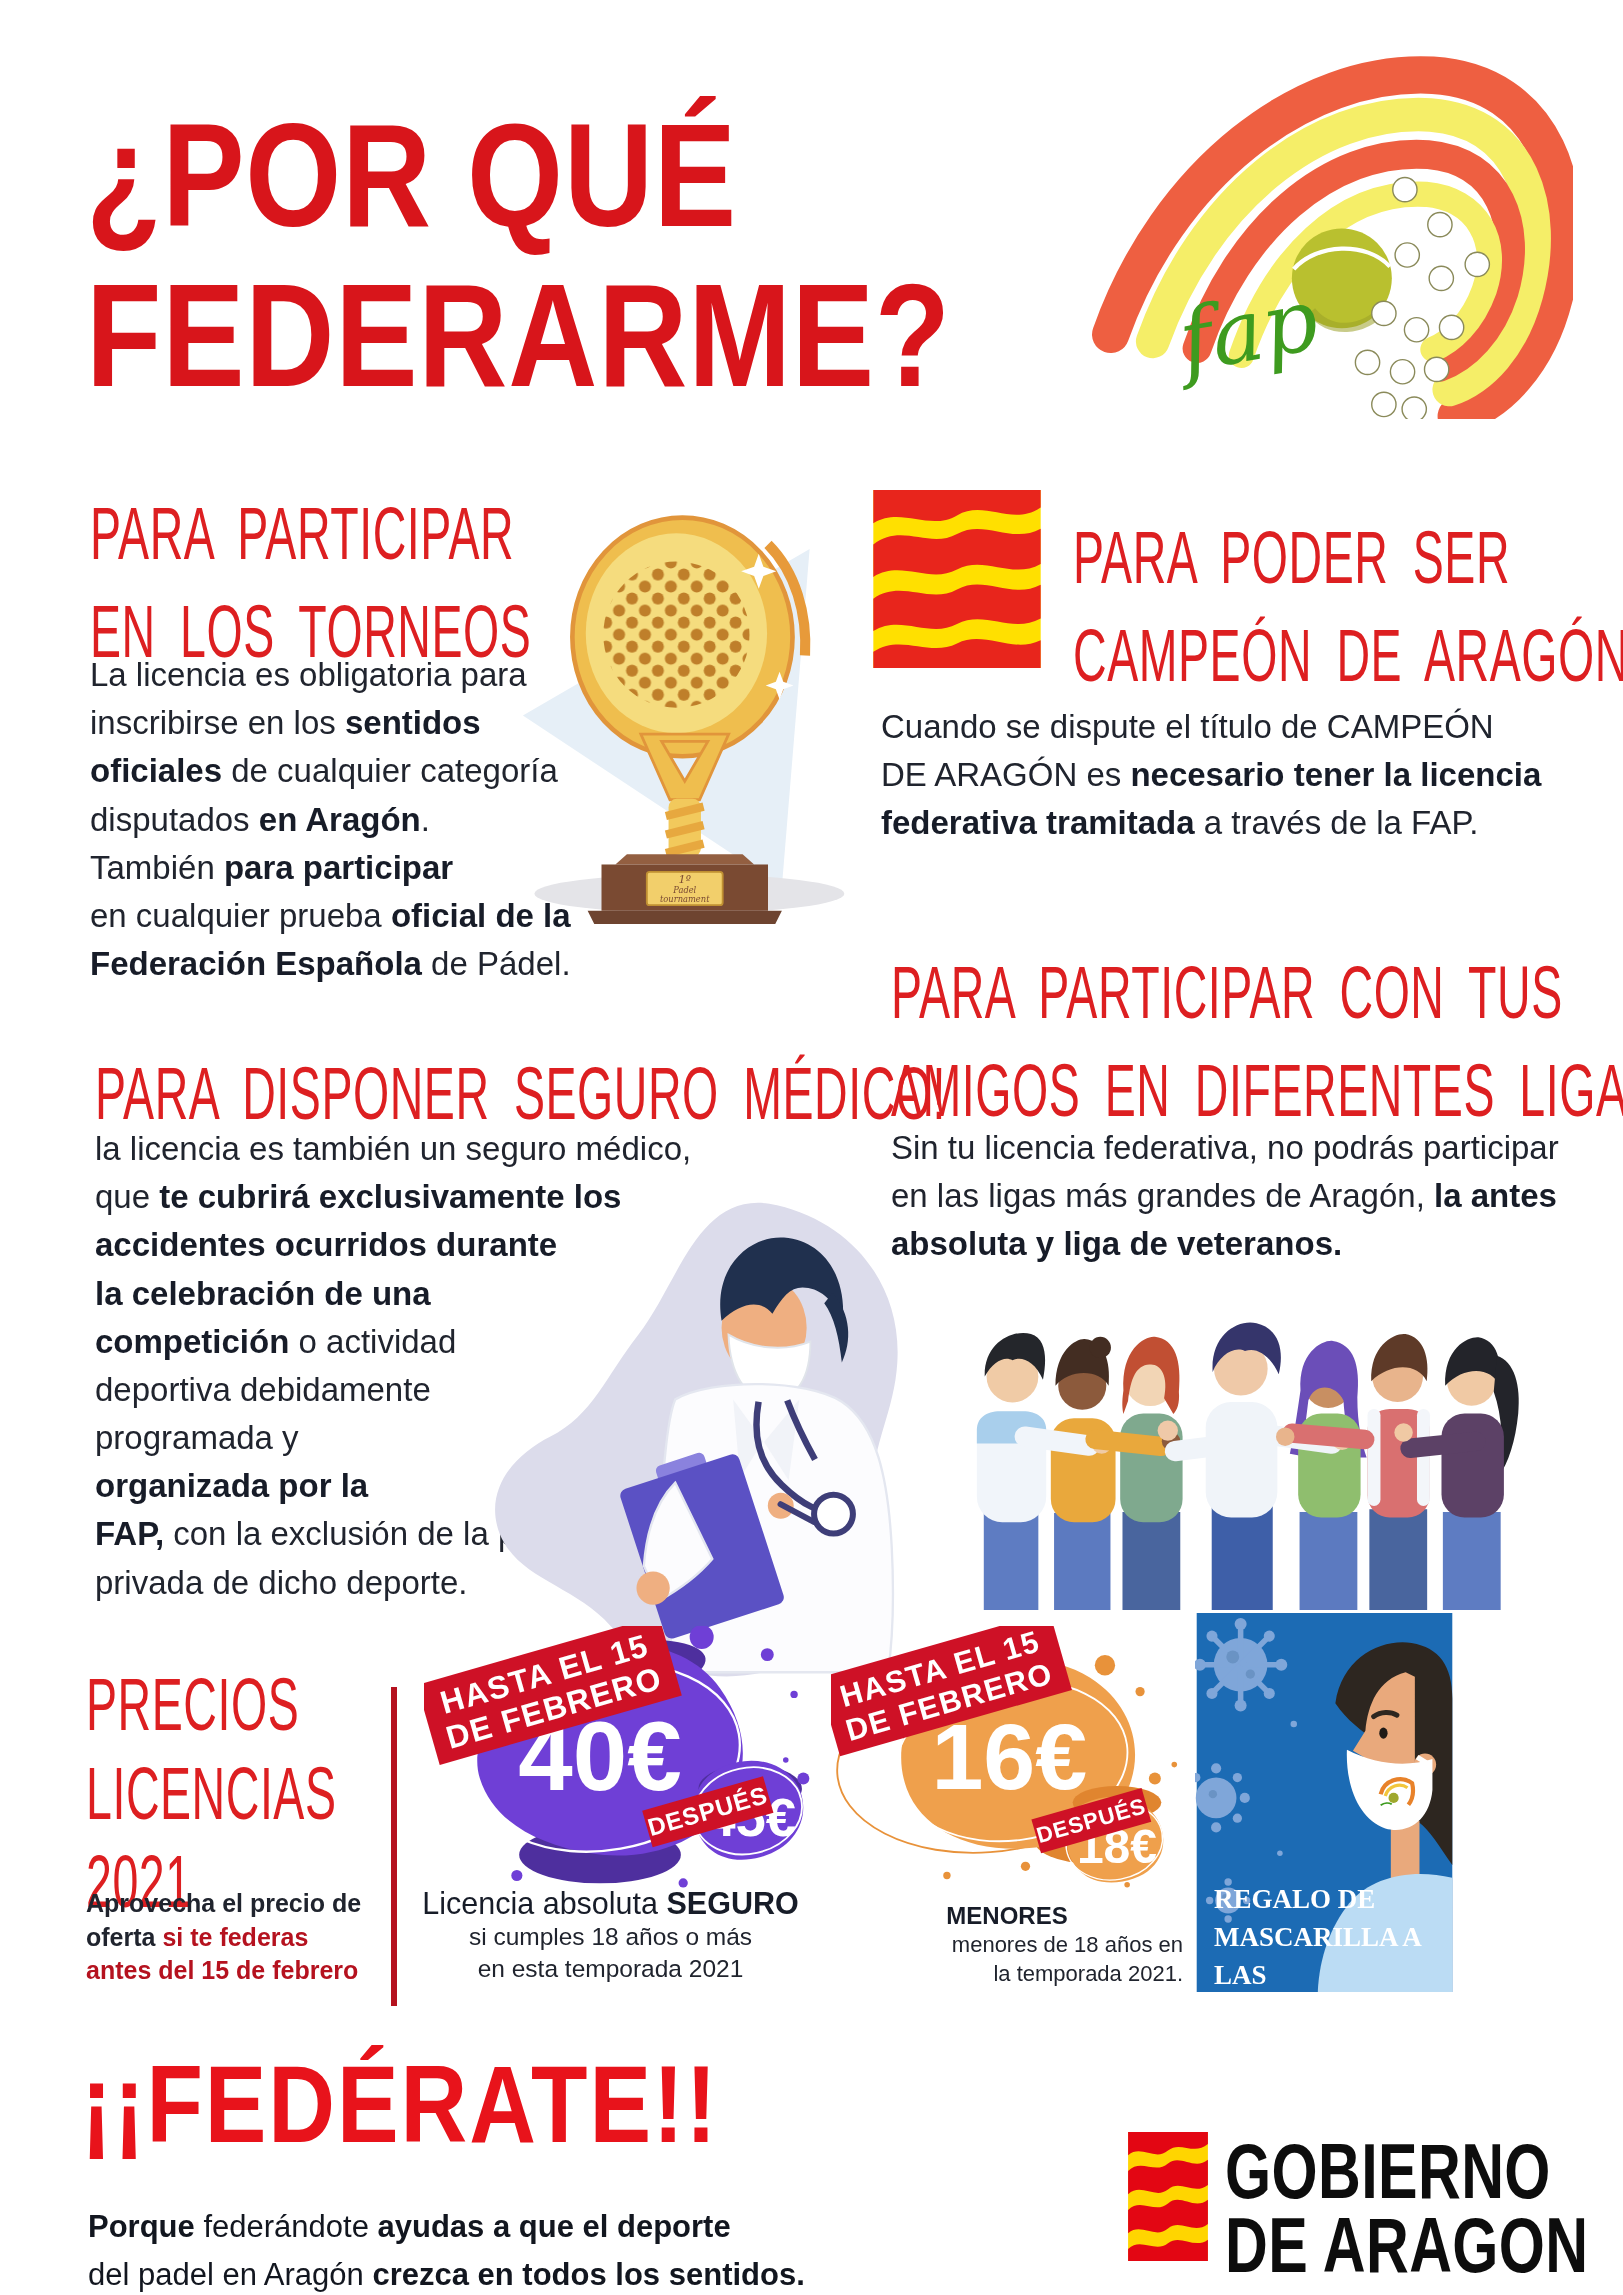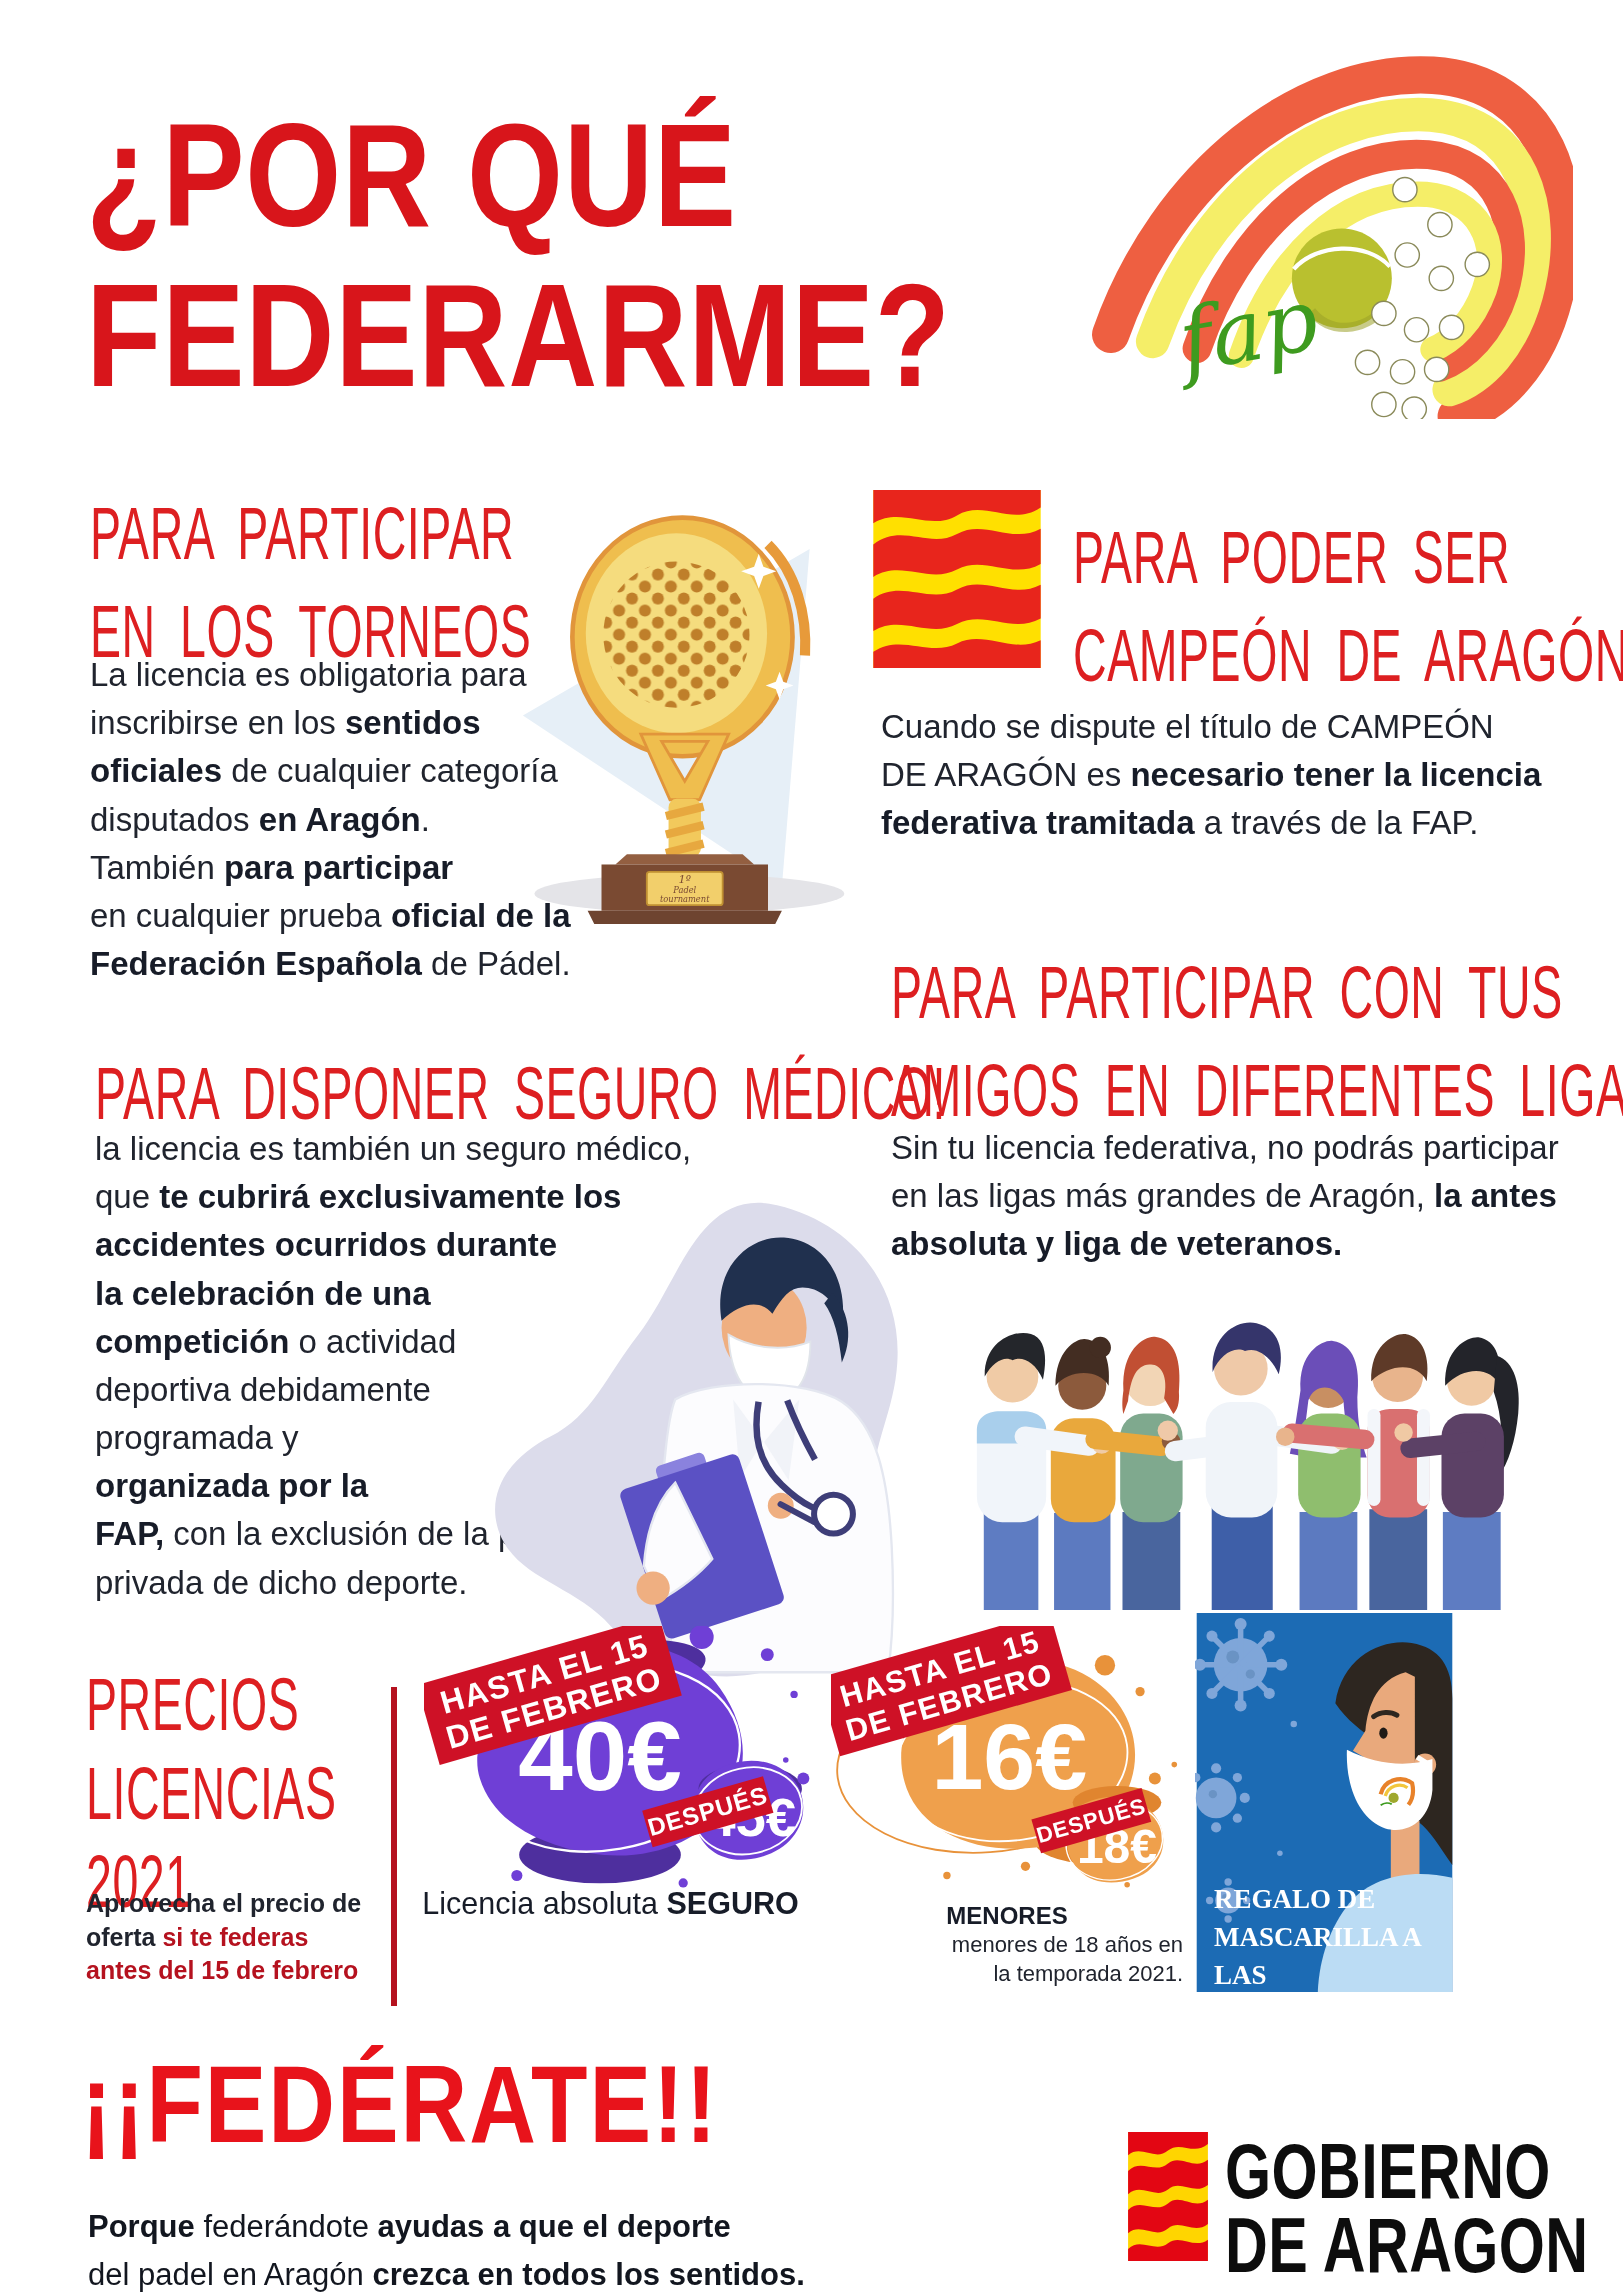--- a/index.html
+++ b/index.html
@@ -255,20 +255,21 @@
       <text x="272" y="208" font-size="69" font-weight="bold" fill="#ffffff" text-anchor="middle" letter-spacing="3">DE FEBRERO</text>
     </g>
     <g transform="rotate(-16 610 405)">
       <rect x="478" y="362" width="272" height="82" fill="#ce1126"></rect>
       <text x="614" y="420" font-size="53" font-weight="bold" fill="#ffffff" text-anchor="middle" letter-spacing="2">DESPUÉS</text>
     </g>
   </svg>
 </div>
 <div class="abs badge-caption" style="left:407px;top:1886px;width:407px;">
   <div class="cap-main">Licencia absoluta <b>SEGURO</b></div>
+  <div class="cap-sub">si cumples 18 años o más<br>en esta temporada 2021</div>
 </div>
 
 <div class="abs" style="left:831px;top:1626px;width:352px;height:268px;">
   <svg width="352" height="268" viewBox="0 0 760 580">
     <ellipse cx="330" cy="298" rx="318" ry="192" fill="none" stroke="#e8923a" stroke-width="4" transform="rotate(-4 330 298)"></ellipse>
     <ellipse cx="300" cy="125" rx="205" ry="72" fill="#e0852f" transform="rotate(-10 300 125)"></ellipse>
     <ellipse cx="560" cy="462" rx="122" ry="52" fill="#e0852f"></ellipse>
     <path d="M 235 125 C 330 62 470 55 560 112 C 648 168 675 262 646 342 C 615 428 515 482 398 482
              C 282 482 193 432 163 352 C 133 272 160 178 235 125 Z" fill="#efa04c"></path>
     <ellipse cx="390" cy="292" rx="252" ry="172" fill="none" stroke="#ffffff" stroke-width="4" transform="rotate(-8 390 292)"></ellipse>

